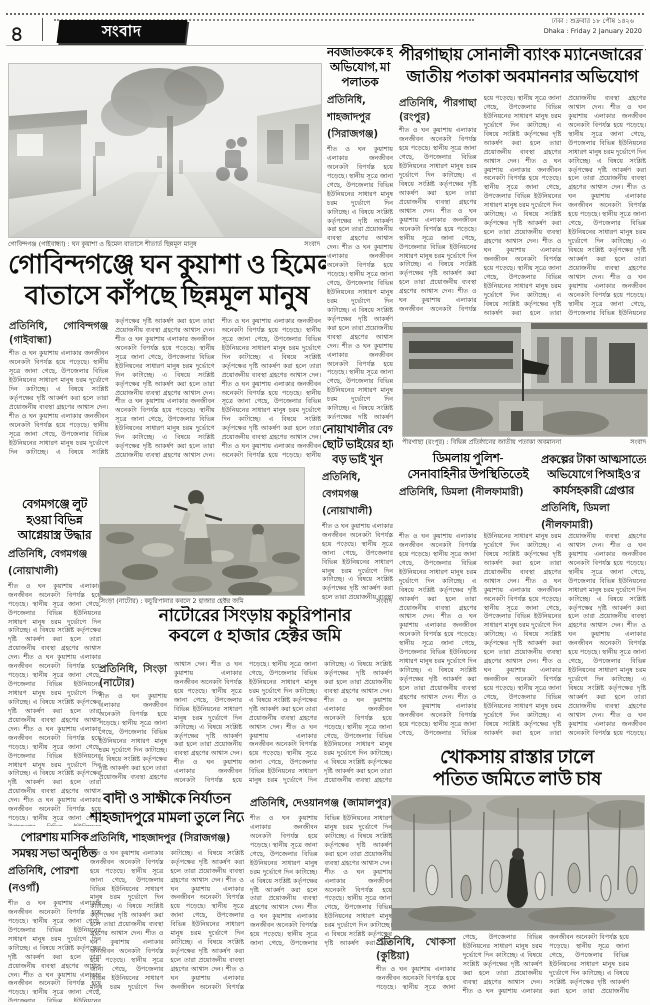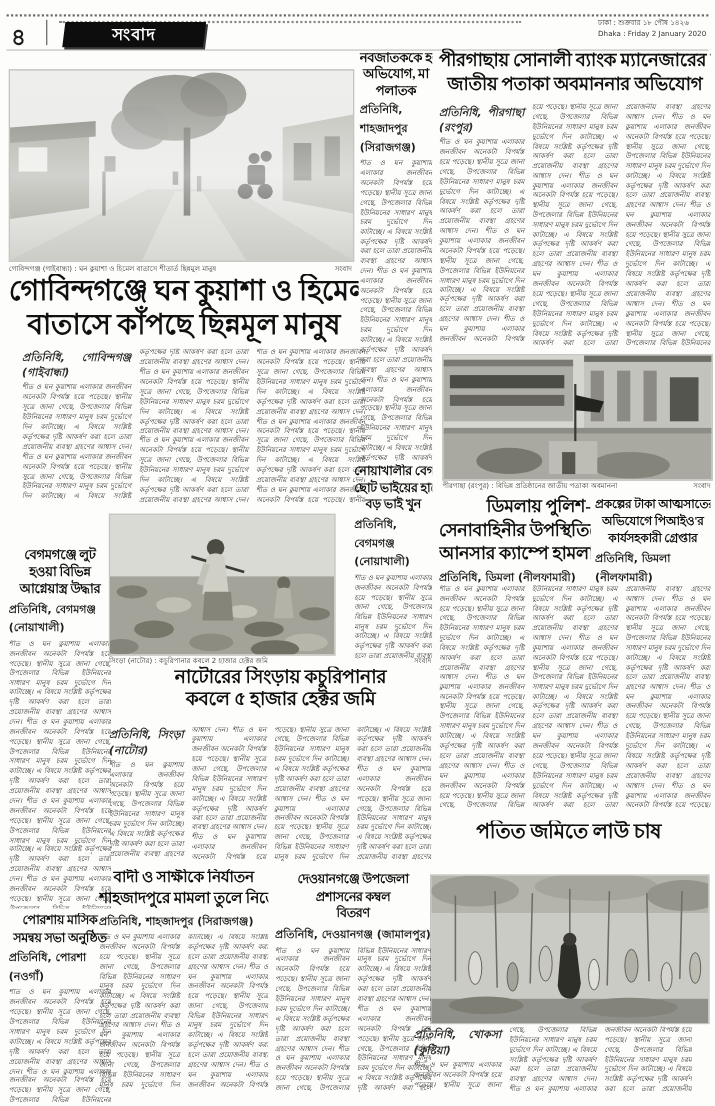--- a/index.html
+++ b/index.html
@@ -13,52 +13,51 @@
   #header{left:6px;top:13px;width:638px;height:30px;border-top:2px dotted #6a6a66;border-bottom:1px solid #b9b9b4;}
   #pagenum{position:absolute;left:4px;top:3px;font-size:21px;font-weight:bold;font-family:"DejaVu Sans",sans-serif;}
   #pagenum-divider{position:absolute;left:36px;top:3px;height:23px;border-left:1px solid #555;}
   #masthead-dots{position:absolute;left:48px;top:4px;width:420px;border-top:2px dotted #8a8a84;}
   #masthead-box{
     position:absolute;left:52px;top:5px;width:128px;height:23px;background:#0d0d0d;
     transform:skewX(-7deg);box-shadow:2px 2px 0 #3a3a38;
     display:flex;align-items:center;justify-content:center;
   }
   #masthead-box span{color:#fff;font-weight:bold;font-size:15px;letter-spacing:1px;font-family:"DejaVu Sans",sans-serif;transform:skewX(7deg);}
-  #dateblock{position:absolute;right:2px;top:2px;text-align:left;font-size:6.5px;line-height:1.5;color:#333;font-family:"DejaVu Sans",sans-serif;}
+  #dateblock{position:absolute;right:2px;top:2px;text-align:center;font-size:6.5px;line-height:1.5;color:#333;font-family:"DejaVu Sans",sans-serif;}
   
   .headline{font-weight:bold;text-align:center;overflow:hidden;letter-spacing:-0.3px;color:#101010;}
   .headline span{display:block;white-space:nowrap;}
   .byline{font-size:10px;font-weight:bold;margin:2px 0 2px 0;font-family:"DejaVu Sans",sans-serif;}
   .bodytext{
     font-size:6.3px;line-height:1.42;text-align:justify;overflow:hidden;color:#2d2d2a;
     font-family:"DejaVu Sans",sans-serif;
-    font-style:italic;
   }
   .cols3{column-count:3;column-gap:7px;}
   .cols4{column-count:4;column-gap:7px;}
   .cols2{column-count:2;column-gap:7px;}
   .caption{font-size:6.4px;color:#3a3a36;overflow:hidden;white-space:nowrap;font-family:"DejaVu Sans",sans-serif;}
   .caption .credit{float:right;}
   .photo{background:#d9d9d5;overflow:hidden;border:1px solid #c2c2bc;}
   .photo svg{display:block;}
   
   #fog-photo{left:8px;top:63px;width:312px;height:173px;}
   #fog-caption{left:8px;top:239px;width:312px;}
   #fog-headline{left:8px;top:249px;width:318px;height:64px;font-size:26px;line-height:1.2;}
-  #fog-body{left:20px;top:317px;width:312px;height:148px;}
+  #fog-body{left:9px;top:317px;width:312px;height:148px;}
   #newborn{left:327px;top:45px;width:66px;height:374px;overflow:hidden;}
   #newborn .headline{font-size:12px;line-height:1.25;}
   #murder{left:322px;top:422px;width:71px;height:178px;overflow:hidden;}
   #murder .headline{font-size:11.5px;line-height:1.3;}
   #flag-headline{left:399px;top:44px;width:247px;height:46px;font-size:16.5px;line-height:1.35;}
   #flag-body{left:399px;top:94px;width:247px;height:224px;}
   #flag-photo{left:402px;top:322px;width:244px;height:113px;}
   #flag-caption{left:402px;top:437px;width:244px;}
   #ansar-hl{left:399px;top:450px;width:138px;height:78px;}
-  #ansar-hl .headline{font-size:16px;line-height:1.35;text-align:right;}
+  #ansar-hl .headline{font-size:12px;line-height:1.35;}
   #pio-hl{left:541px;top:452px;width:105px;height:76px;}
   #pio-hl .headline{font-size:11px;line-height:1.4;}
   #right-band-body{left:399px;top:532px;width:247px;height:211px;}
   #khoksa-headline{left:391px;top:746px;width:252px;height:46px;font-size:18.5px;line-height:1.2;}
   #khoksa-photo{left:391px;top:795px;width:252px;height:134px;}
   #khoksa-body{left:376px;top:933px;width:253px;height:68px;}
   #arms{left:8px;top:469px;width:93px;height:357px;overflow:hidden;}
   #arms .headline{font-size:12px;line-height:1.3;margin-top:28px;}
   #porsha{left:8px;top:830px;width:93px;height:172px;overflow:hidden;}
   #porsha .headline{font-size:11.5px;line-height:1.35;}
@@ -183,37 +182,37 @@
 </div>
 <div id="flag-caption" class="abs caption">
   <span class="credit">সংবাদ</span>
   <span>পীরগাছা (রংপুর) : বিভিন্ন প্রতিষ্ঠানের জাতীয় পতাকা অবমাননা</span>
 </div>
 
 <div id="ansar-hl" class="abs">
   <div class="headline">
     <span>ডিমলায় পুলিশ-</span>
     <span>সেনাবাহিনীর উপস্থিতিতেই</span>
-    <span>আনসার ক্যাম্পে হামলা</span>
   </div>
   <div class="byline">প্রতিনিধি, ডিমলা (নীলফামারী)</div>
 </div>
 <div id="pio-hl" class="abs">
   <div class="headline">
     <span>প্রকল্পের টাকা আত্মসাতের</span>
     <span>অভিযোগে পিআইও'র</span>
     <span>কার্যসহকারী গ্রেপ্তার</span>
   </div>
   <div class="byline">প্রতিনিধি, ডিমলা (নীলফামারী)</div>
 </div>
 <div id="right-band-body" class="abs bodytext cols3">
   <span>শীত ও ঘন কুয়াশায় এলাকার জনজীবন অনেকটা বিপর্যস্ত হয়ে পড়েছে। স্থানীয় সূত্রে জানা গেছে, উপজেলার বিভিন্ন ইউনিয়নের সাধারণ মানুষ চরম দুর্ভোগে দিন কাটাচ্ছে। এ বিষয়ে সংশ্লিষ্ট কর্তৃপক্ষের দৃষ্টি আকর্ষণ করা হলে তারা প্রয়োজনীয় ব্যবস্থা গ্রহণের আশ্বাস দেন। শীত ও ঘন কুয়াশায় এলাকার জনজীবন অনেকটা বিপর্যস্ত হয়ে পড়েছে। স্থানীয় সূত্রে জানা গেছে, উপজেলার বিভিন্ন ইউনিয়নের সাধারণ মানুষ চরম দুর্ভোগে দিন কাটাচ্ছে। এ বিষয়ে সংশ্লিষ্ট কর্তৃপক্ষের দৃষ্টি আকর্ষণ করা হলে তারা প্রয়োজনীয় ব্যবস্থা গ্রহণের আশ্বাস দেন। শীত ও ঘন কুয়াশায় এলাকার জনজীবন অনেকটা বিপর্যস্ত হয়ে পড়েছে। স্থানীয় সূত্রে জানা গেছে, উপজেলার বিভিন্ন ইউনিয়নের সাধারণ মানুষ চরম দুর্ভোগে দিন কাটাচ্ছে। এ বিষয়ে সংশ্লিষ্ট কর্তৃপক্ষের দৃষ্টি আকর্ষণ করা হলে তারা প্রয়োজনীয় ব্যবস্থা গ্রহণের আশ্বাস দেন। শীত ও ঘন কুয়াশায় এলাকার জনজীবন অনেকটা বিপর্যস্ত হয়ে পড়েছে। স্থানীয় সূত্রে জানা গেছে, উপজেলার বিভিন্ন ইউনিয়নের সাধারণ মানুষ চরম দুর্ভোগে দিন কাটাচ্ছে। এ বিষয়ে সংশ্লিষ্ট কর্তৃপক্ষের দৃষ্টি আকর্ষণ করা হলে তারা প্রয়োজনীয় ব্যবস্থা গ্রহণের আশ্বাস দেন। শীত ও ঘন কুয়াশায় এলাকার জনজীবন অনেকটা বিপর্যস্ত হয়ে পড়েছে। স্থানীয় সূত্রে জানা গেছে, উপজেলার বিভিন্ন ইউনিয়নের সাধারণ মানুষ চরম দুর্ভোগে দিন কাটাচ্ছে। এ বিষয়ে সংশ্লিষ্ট কর্তৃপক্ষের দৃষ্টি আকর্ষণ করা হলে তারা প্রয়োজনীয় ব্যবস্থা গ্রহণের আশ্বাস দেন। শীত ও ঘন কুয়াশায় এলাকার জনজীবন অনেকটা বিপর্যস্ত হয়ে পড়েছে। স্থানীয় সূত্রে জানা গেছে, উপজেলার বিভিন্ন ইউনিয়নের সাধারণ মানুষ চরম দুর্ভোগে দিন কাটাচ্ছে। এ বিষয়ে সংশ্লিষ্ট কর্তৃপক্ষের দৃষ্টি আকর্ষণ করা হলে তারা প্রয়োজনীয় ব্যবস্থা গ্রহণের আশ্বাস দেন। শীত ও ঘন কুয়াশায় এলাকার জনজীবন অনেকটা বিপর্যস্ত হয়ে পড়েছে। স্থানীয় সূত্রে জানা গেছে, উপজেলার বিভিন্ন ইউনিয়নের সাধারণ মানুষ চরম দুর্ভোগে দিন কাটাচ্ছে। এ বিষয়ে সংশ্লিষ্ট কর্তৃপক্ষের দৃষ্টি আকর্ষণ করা হলে তারা প্রয়োজনীয় ব্যবস্থা গ্রহণের আশ্বাস দেন। শীত ও ঘন কুয়াশায় এলাকার জনজীবন অনেকটা বিপর্যস্ত হয়ে পড়েছে। স্থানীয় সূত্রে জানা গেছে, উপজেলার বিভিন্ন ইউনিয়নের সাধারণ মানুষ চরম দুর্ভোগে দিন কাটাচ্ছে। এ বিষয়ে সংশ্লিষ্ট কর্তৃপক্ষের দৃষ্টি আকর্ষণ করা হলে তারা প্রয়োজনীয় ব্যবস্থা গ্রহণের আশ্বাস দেন। শীত ও ঘন কুয়াশায় এলাকার জনজীবন অনেকটা বিপর্যস্ত হয়ে পড়েছে। স্থানীয় সূত্রে জানা গেছে, উপজেলার বিভিন্ন ইউনিয়নের সাধারণ মানুষ চরম দুর্ভোগে দিন কাটাচ্ছে। এ বিষয়ে সংশ্লিষ্ট কর্তৃপক্ষের দৃষ্টি আকর্ষণ করা হলে তারা প্রয়োজনীয় ব্যবস্থা গ্রহণের আশ্বাস দেন। শীত ও ঘন কুয়াশায় এলাকার জনজীবন অনেকটা বিপর্যস্ত হয়ে পড়েছে। স্থানীয় সূত্রে জানা গেছে, উপজেলার বিভিন্ন ইউনিয়নের সাধারণ মানুষ চরম দুর্ভোগে দিন কাটাচ্ছে। এ বিষয়ে সংশ্লিষ্ট কর্তৃপক্ষের দৃষ্টি আকর্ষণ করা হলে তারা প্রয়োজনীয় ব্যবস্থা গ্রহণের আশ্বাস দেন। শীত ও ঘন কুয়াশায় এলাকার জনজীবন অনেকটা বিপর্যস্ত হয়ে পড়েছে। স্থানীয় সূত্রে জানা গেছে, উপজেলার বিভিন্ন ইউনিয়নের সাধারণ মানুষ চরম দুর্ভোগে দিন কাটাচ্ছে। এ বিষয়ে সংশ্লিষ্ট কর্তৃপক্ষের দৃষ্টি আকর্ষণ করা হলে তারা প্রয়োজনীয় ব্যবস্থা গ্রহণের আশ্বাস দেন। শীত ও ঘন কুয়াশায় এলাকার জনজীবন অনেকটা বিপর্যস্ত হয়ে পড়েছে। স্থানীয় সূত্রে জানা গেছে, উপজেলার বিভিন্ন ইউনিয়নের সাধারণ মানুষ চরম দুর্ভোগে দিন কাটাচ্ছে। এ বিষয়ে সংশ্লিষ্ট কর্তৃপক্ষের দৃষ্টি আকর্ষণ করা হলে তারা প্রয়োজনীয় ব্যবস্থা গ্রহণের আশ্বাস দেন। </span>
 </div>
 
 <div id="khoksa-headline" class="abs headline">
+  <span>খোকসায় রাস্তার ঢালে</span>
   <span>পতিত জমিতে লাউ চাষ</span>
 </div>
 <div id="khoksa-photo" class="abs photo">
   <svg width="252" height="134" viewBox="0 0 252 134">
     <rect width="252" height="134" fill="#cbcbc5"></rect>
     <rect x="0" y="0" width="252" height="34" fill="#b4b4ac"></rect>
     <ellipse cx="40" cy="14" rx="40" ry="14" fill="#9b9b92"></ellipse>
     <ellipse cx="150" cy="10" rx="56" ry="13" fill="#a5a59c"></ellipse>
     <ellipse cx="230" cy="18" rx="34" ry="14" fill="#94948b"></ellipse>
     <g stroke="#6e6e66" stroke-width="1.4">
@@ -314,20 +313,15 @@
 
 <div id="shahjadpur" class="abs">
   <div class="headline">
     <span>বাদী ও সাক্ষীকে নির্যাতন</span>
     <span>শাহজাদপুরে মামলা তুলে নিতে</span>
   </div>
   <div class="byline">প্রতিনিধি, শাহজাদপুর (সিরাজগঞ্জ)</div>
   <div class="bodytext cols2" style="height:150px;"><span>শীত ও ঘন কুয়াশায় এলাকার জনজীবন অনেকটা বিপর্যস্ত হয়ে পড়েছে। স্থানীয় সূত্রে জানা গেছে, উপজেলার বিভিন্ন ইউনিয়নের সাধারণ মানুষ চরম দুর্ভোগে দিন কাটাচ্ছে। এ বিষয়ে সংশ্লিষ্ট কর্তৃপক্ষের দৃষ্টি আকর্ষণ করা হলে তারা প্রয়োজনীয় ব্যবস্থা গ্রহণের আশ্বাস দেন। শীত ও ঘন কুয়াশায় এলাকার জনজীবন অনেকটা বিপর্যস্ত হয়ে পড়েছে। স্থানীয় সূত্রে জানা গেছে, উপজেলার বিভিন্ন ইউনিয়নের সাধারণ মানুষ চরম দুর্ভোগে দিন কাটাচ্ছে। এ বিষয়ে সংশ্লিষ্ট কর্তৃপক্ষের দৃষ্টি আকর্ষণ করা হলে তারা প্রয়োজনীয় ব্যবস্থা গ্রহণের আশ্বাস দেন। শীত ও ঘন কুয়াশায় এলাকার জনজীবন অনেকটা বিপর্যস্ত হয়ে পড়েছে। স্থানীয় সূত্রে জানা গেছে, উপজেলার বিভিন্ন ইউনিয়নের সাধারণ মানুষ চরম দুর্ভোগে দিন কাটাচ্ছে। এ বিষয়ে সংশ্লিষ্ট কর্তৃপক্ষের দৃষ্টি আকর্ষণ করা হলে তারা প্রয়োজনীয় ব্যবস্থা গ্রহণের আশ্বাস দেন। শীত ও ঘন কুয়াশায় এলাকার জনজীবন অনেকটা বিপর্যস্ত হয়ে পড়েছে। স্থানীয় সূত্রে জানা গেছে, উপজেলার বিভিন্ন ইউনিয়নের সাধারণ মানুষ চরম দুর্ভোগে দিন কাটাচ্ছে। এ বিষয়ে সংশ্লিষ্ট কর্তৃপক্ষের দৃষ্টি আকর্ষণ করা হলে তারা প্রয়োজনীয় ব্যবস্থা গ্রহণের আশ্বাস দেন। শীত ও ঘন কুয়াশায় এলাকার জনজীবন অনেকটা বিপর্যস্ত হয়ে পড়েছে। স্থানীয় সূত্রে জানা গেছে, উপজেলার বিভিন্ন ইউনিয়নের সাধারণ মানুষ চরম দুর্ভোগে দিন কাটাচ্ছে। এ বিষয়ে সংশ্লিষ্ট কর্তৃপক্ষের দৃষ্টি আকর্ষণ করা হলে তারা প্রয়োজনীয় ব্যবস্থা গ্রহণের আশ্বাস দেন। শীত ও ঘন কুয়াশায় এলাকার জনজীবন অনেকটা বিপর্যস্ত হয়ে পড়েছে। স্থানীয় সূত্রে জানা গেছে, উপজেলার বিভিন্ন ইউনিয়নের সাধারণ মানুষ চরম দুর্ভোগে দিন কাটাচ্ছে। এ বিষয়ে সংশ্লিষ্ট কর্তৃপক্ষের দৃষ্টি আকর্ষণ করা হলে তারা প্রয়োজনীয় ব্যবস্থা গ্রহণের আশ্বাস দেন। শীত ও ঘন কুয়াশায় এলাকার জনজীবন অনেকটা বিপর্যস্ত হয়ে পড়েছে। স্থানীয় সূত্রে জানা গেছে, উপজেলার বিভিন্ন ইউনিয়নের সাধারণ মানুষ চরম দুর্ভোগে দিন কাটাচ্ছে। এ বিষয়ে সংশ্লিষ্ট কর্তৃপক্ষের দৃষ্টি আকর্ষণ করা হলে তারা প্রয়োজনীয় ব্যবস্থা গ্রহণের আশ্বাস দেন। </span></div>
 </div>
 <div id="dewanganj" class="abs">
-  <div class="headline">
-    <span>দেওয়ানগঞ্জে উপজেলা</span>
-    <span>প্রশাসনের কম্বল</span>
-    <span>বিতরণ</span>
-  </div>
   <div class="byline">প্রতিনিধি, দেওয়ানগঞ্জ (জামালপুর)</div>
   <div class="bodytext cols2" style="height:140px;"><span>শীত ও ঘন কুয়াশায় এলাকার জনজীবন অনেকটা বিপর্যস্ত হয়ে পড়েছে। স্থানীয় সূত্রে জানা গেছে, উপজেলার বিভিন্ন ইউনিয়নের সাধারণ মানুষ চরম দুর্ভোগে দিন কাটাচ্ছে। এ বিষয়ে সংশ্লিষ্ট কর্তৃপক্ষের দৃষ্টি আকর্ষণ করা হলে তারা প্রয়োজনীয় ব্যবস্থা গ্রহণের আশ্বাস দেন। শীত ও ঘন কুয়াশায় এলাকার জনজীবন অনেকটা বিপর্যস্ত হয়ে পড়েছে। স্থানীয় সূত্রে জানা গেছে, উপজেলার বিভিন্ন ইউনিয়নের সাধারণ মানুষ চরম দুর্ভোগে দিন কাটাচ্ছে। এ বিষয়ে সংশ্লিষ্ট কর্তৃপক্ষের দৃষ্টি আকর্ষণ করা হলে তারা প্রয়োজনীয় ব্যবস্থা গ্রহণের আশ্বাস দেন। শীত ও ঘন কুয়াশায় এলাকার জনজীবন অনেকটা বিপর্যস্ত হয়ে পড়েছে। স্থানীয় সূত্রে জানা গেছে, উপজেলার বিভিন্ন ইউনিয়নের সাধারণ মানুষ চরম দুর্ভোগে দিন কাটাচ্ছে। এ বিষয়ে সংশ্লিষ্ট কর্তৃপক্ষের দৃষ্টি আকর্ষণ করা হলে তারা প্রয়োজনীয় ব্যবস্থা গ্রহণের আশ্বাস দেন। শীত ও ঘন কুয়াশায় এলাকার জনজীবন অনেকটা বিপর্যস্ত হয়ে পড়েছে। স্থানীয় সূত্রে জানা গেছে, উপজেলার বিভিন্ন ইউনিয়নের সাধারণ মানুষ চরম দুর্ভোগে দিন কাটাচ্ছে। এ বিষয়ে সংশ্লিষ্ট কর্তৃপক্ষের দৃষ্টি আকর্ষণ করা হলে তারা প্রয়োজনীয় ব্যবস্থা গ্রহণের আশ্বাস দেন। শীত ও ঘন কুয়াশায় এলাকার জনজীবন অনেকটা বিপর্যস্ত হয়ে পড়েছে। স্থানীয় সূত্রে জানা গেছে, উপজেলার বিভিন্ন ইউনিয়নের সাধারণ মানুষ চরম দুর্ভোগে দিন কাটাচ্ছে। এ বিষয়ে সংশ্লিষ্ট কর্তৃপক্ষের দৃষ্টি আকর্ষণ করা হলে তারা প্রয়োজনীয় ব্যবস্থা গ্রহণের আশ্বাস দেন। শীত ও ঘন কুয়াশায় এলাকার জনজীবন অনেকটা বিপর্যস্ত হয়ে পড়েছে। স্থানীয় সূত্রে জানা গেছে, উপজেলার বিভিন্ন ইউনিয়নের সাধারণ মানুষ চরম দুর্ভোগে দিন কাটাচ্ছে। এ বিষয়ে সংশ্লিষ্ট কর্তৃপক্ষের দৃষ্টি আকর্ষণ করা হলে তারা প্রয়োজনীয় ব্যবস্থা গ্রহণের আশ্বাস দেন। </span></div>
 </div>
 
 </body></html>

